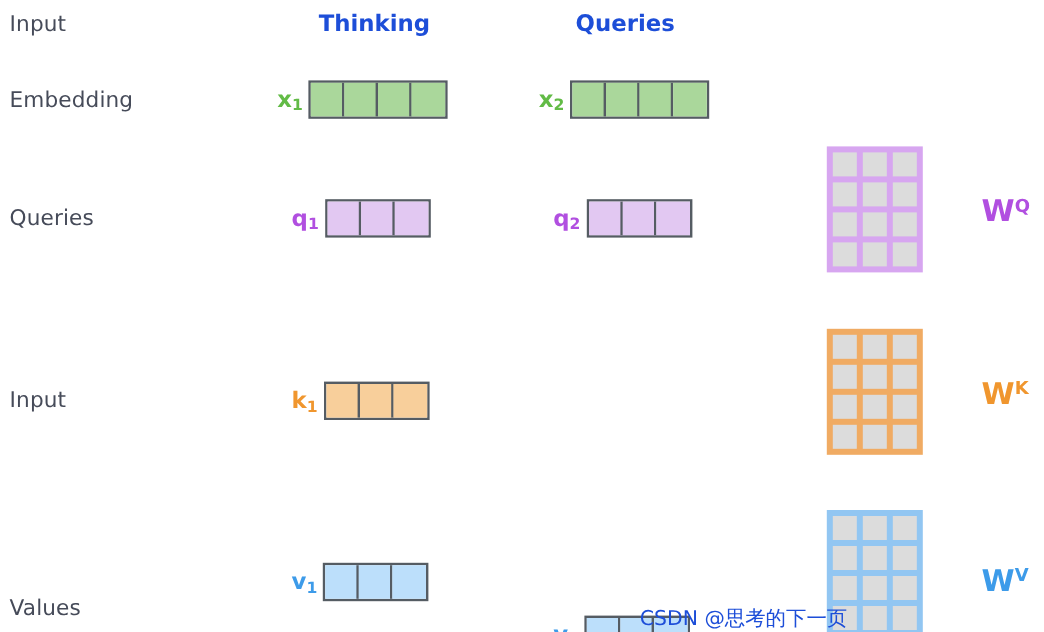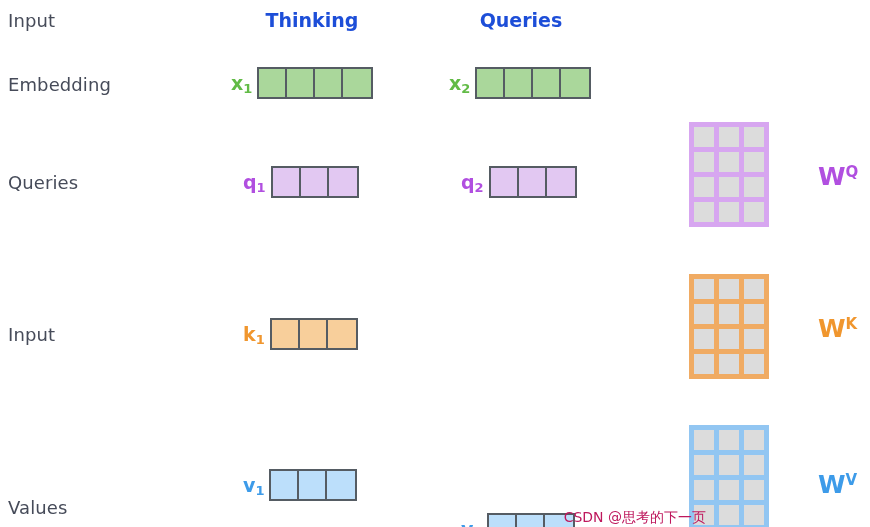--- a/index.html
+++ b/index.html
@@ -129,22 +129,22 @@
   }
   .n-purple { color: #b14fe0; }
   .n-orange { color: #f0962e; }
   .n-blue   { color: #3d9be9; }
 
   
   .watermark {
     position: absolute;
     right: 8px;
     bottom: 4px;
-    font-size: 14px;
-    color: #be185d;
+    font-size: 17px;
+    color: #1d4ed8;
     white-space: nowrap;
     font-family: "DejaVu Sans", "Liberation Sans", sans-serif;
     pointer-events: none;
   }
 </style>
 </head>
 <body>
 
 <div class="stage">
 

